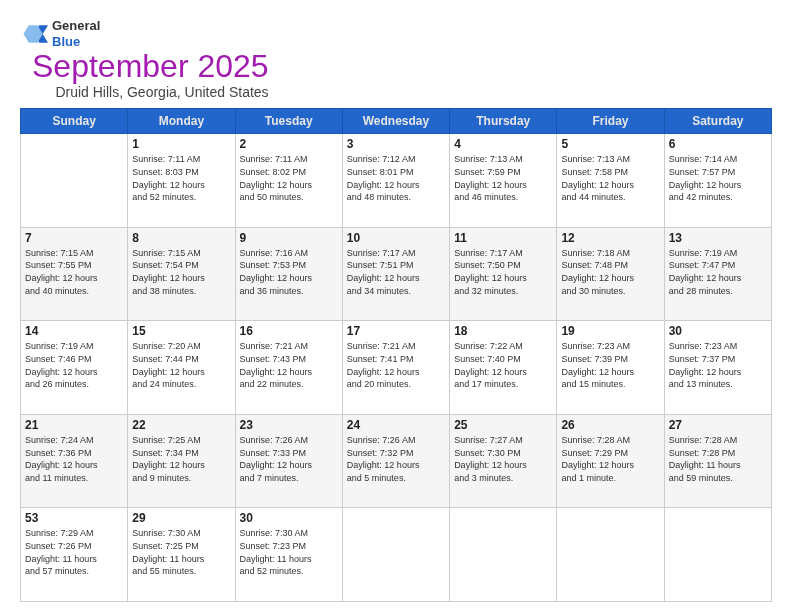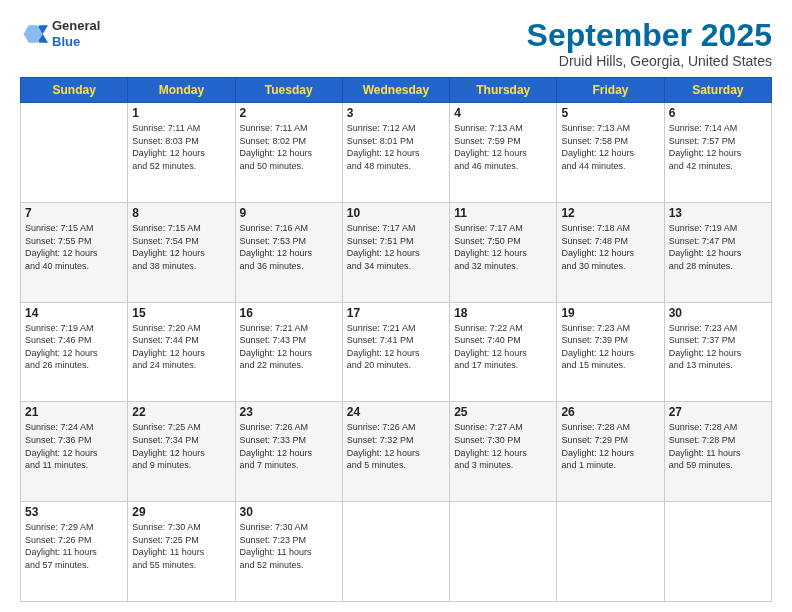--- a/index.html
+++ b/index.html
@@ -15,20 +15,21 @@
       height: 612px;
       padding: 18px 20px 10px 20px;
       display: flex;
       flex-direction: column;
     }
     .header {
       display: flex;
       justify-content: space-between;
       align-items: flex-start;
       margin-bottom: 8px;
+      flex-direction: column;
     }
     .logo {
       display: flex;
       align-items: center;
       gap: 4px;
     }
     .logo-text {
       display: flex;
       flex-direction: column;
       font-size: 13px;
@@ -39,38 +40,39 @@
     .logo-blue { color: #2266cc; }
     .logo-icon {
       width: 28px;
       height: 28px;
     }
     .title-block {
       text-align: right;
     }
     .month-title {
       font-size: 32px;
-      font-weight: bold;
-      color: #0369a1;
+      font-weight: normal;
+      color: #a21caf;
       line-height: 1.1;
+      margin-left: 12px;
     }
     .location {
       font-size: 14px;
       color: #444;
     }
     .calendar {
       flex: 1;
       border: 1px solid #ccc;
       border-collapse: collapse;
       width: 100%;
       table-layout: fixed;
     }
     .calendar th {
       background: #2266cc;
-      color: #fde047;
+      color: #e5e5e5;
       font-size: 12px;
       font-weight: bold;
       padding: 5px 4px;
       border: 1px solid #1a55b0;
     }
     .calendar td {
       border: 1px solid #ccc;
       vertical-align: top;
       padding: 3px 4px;
       font-size: 9.5px;

